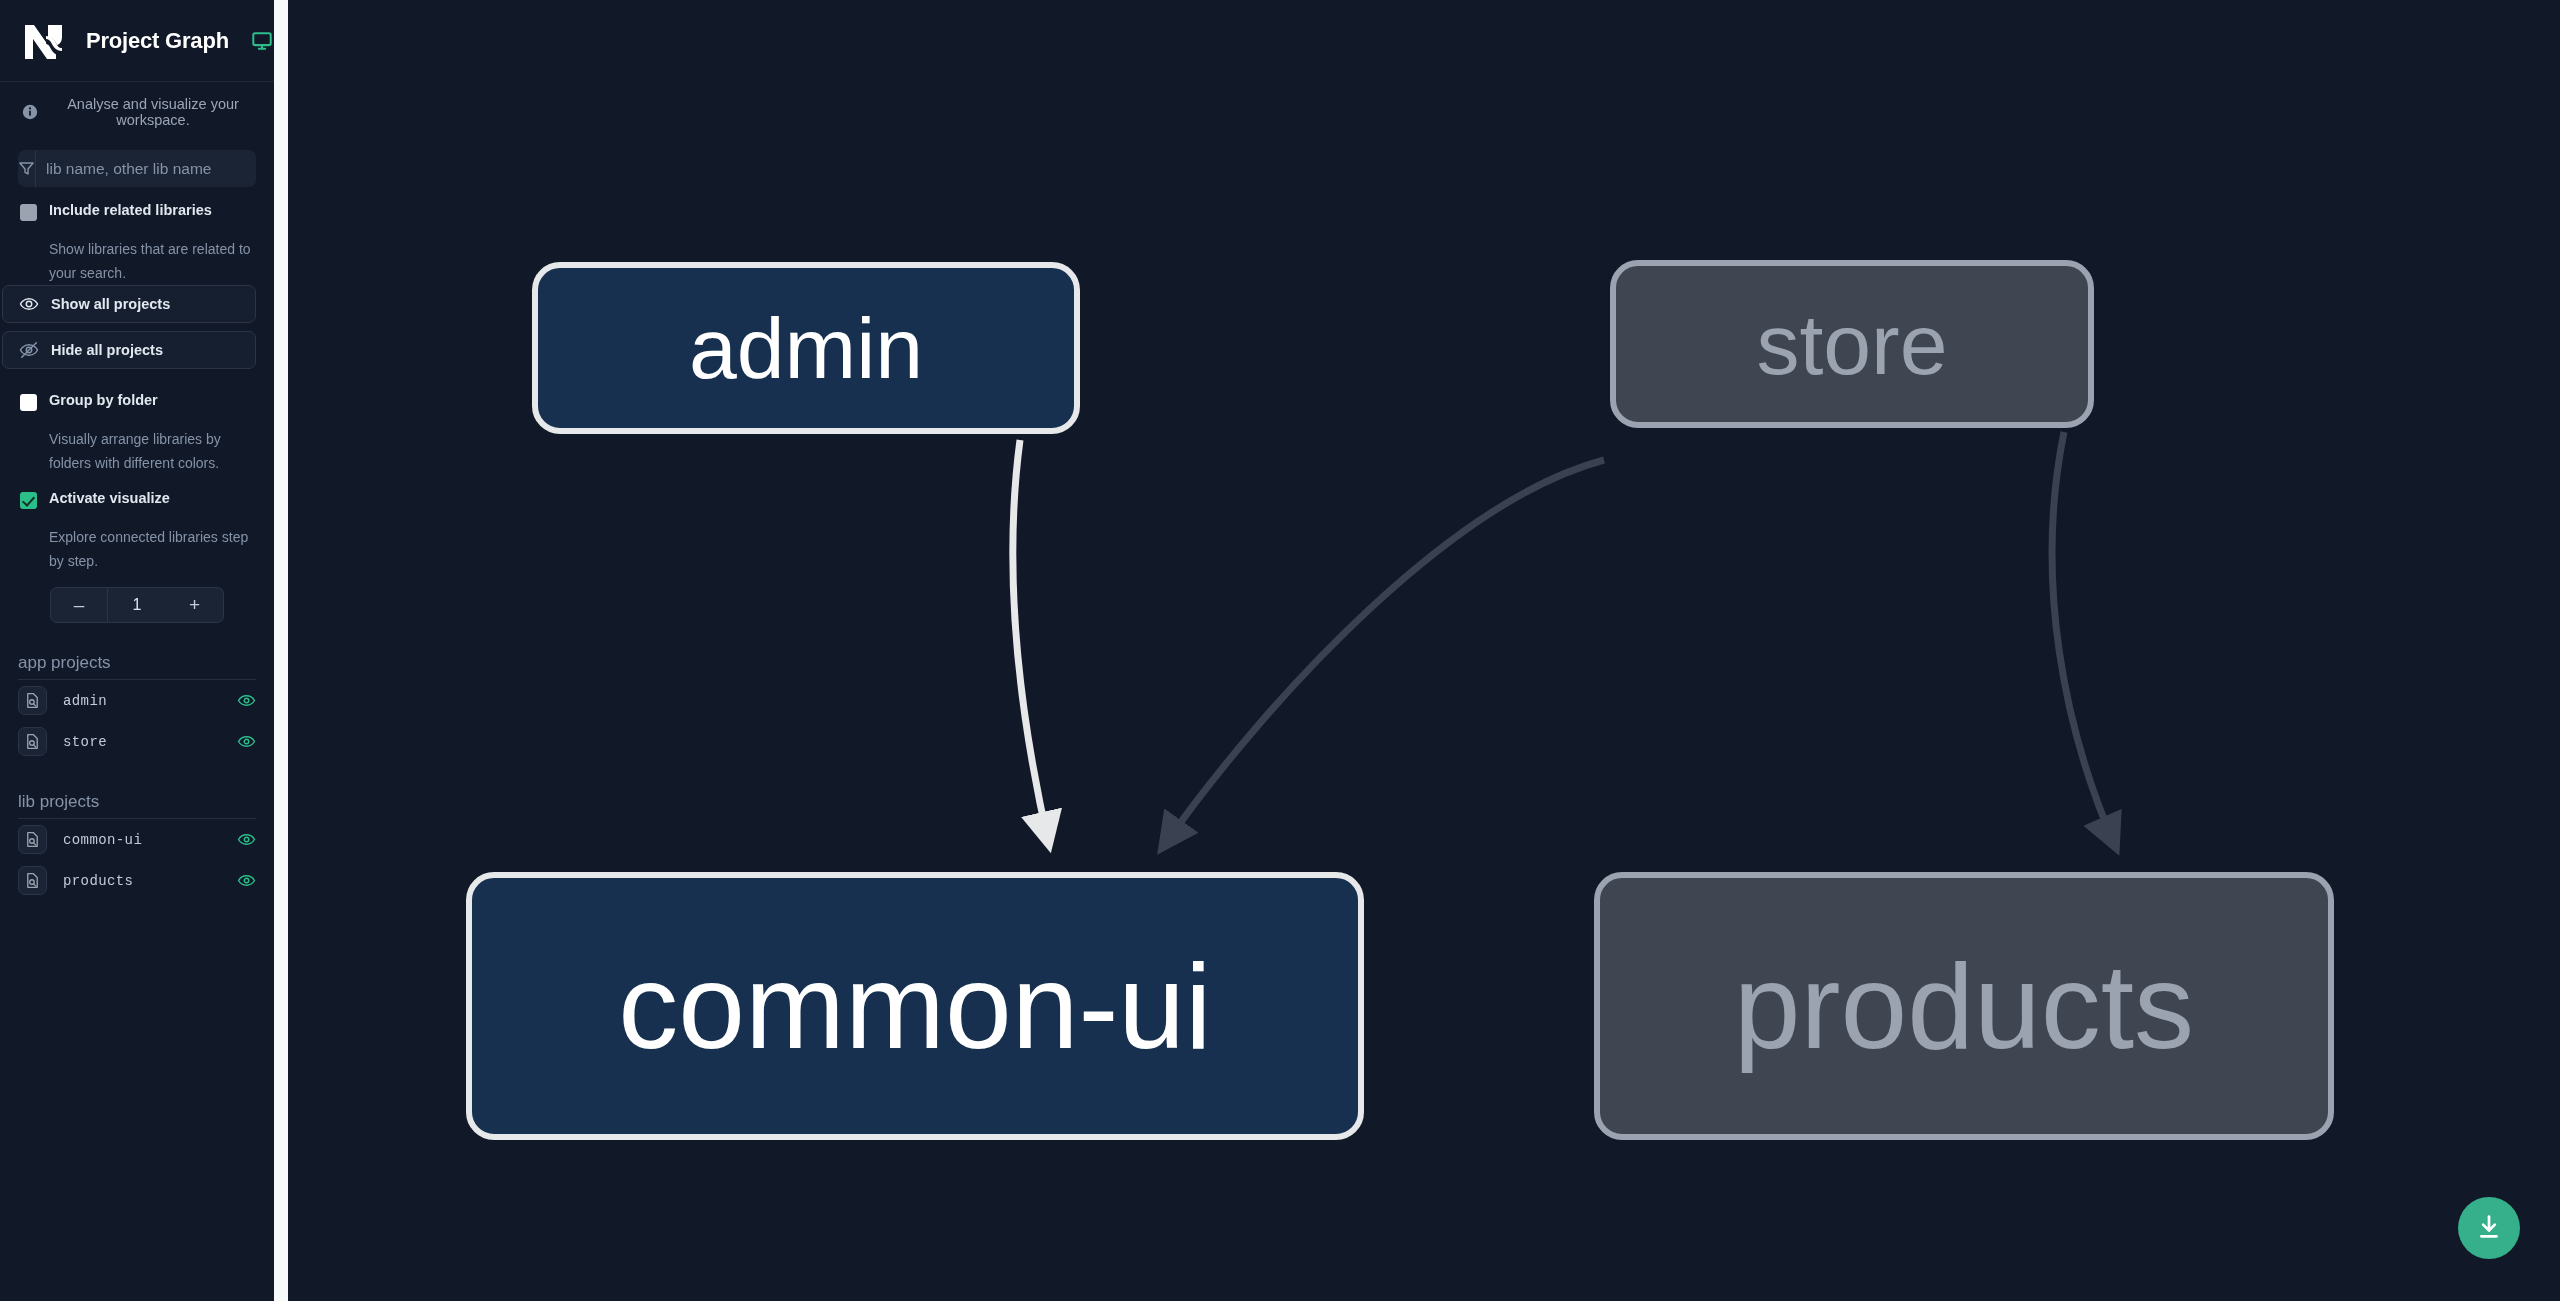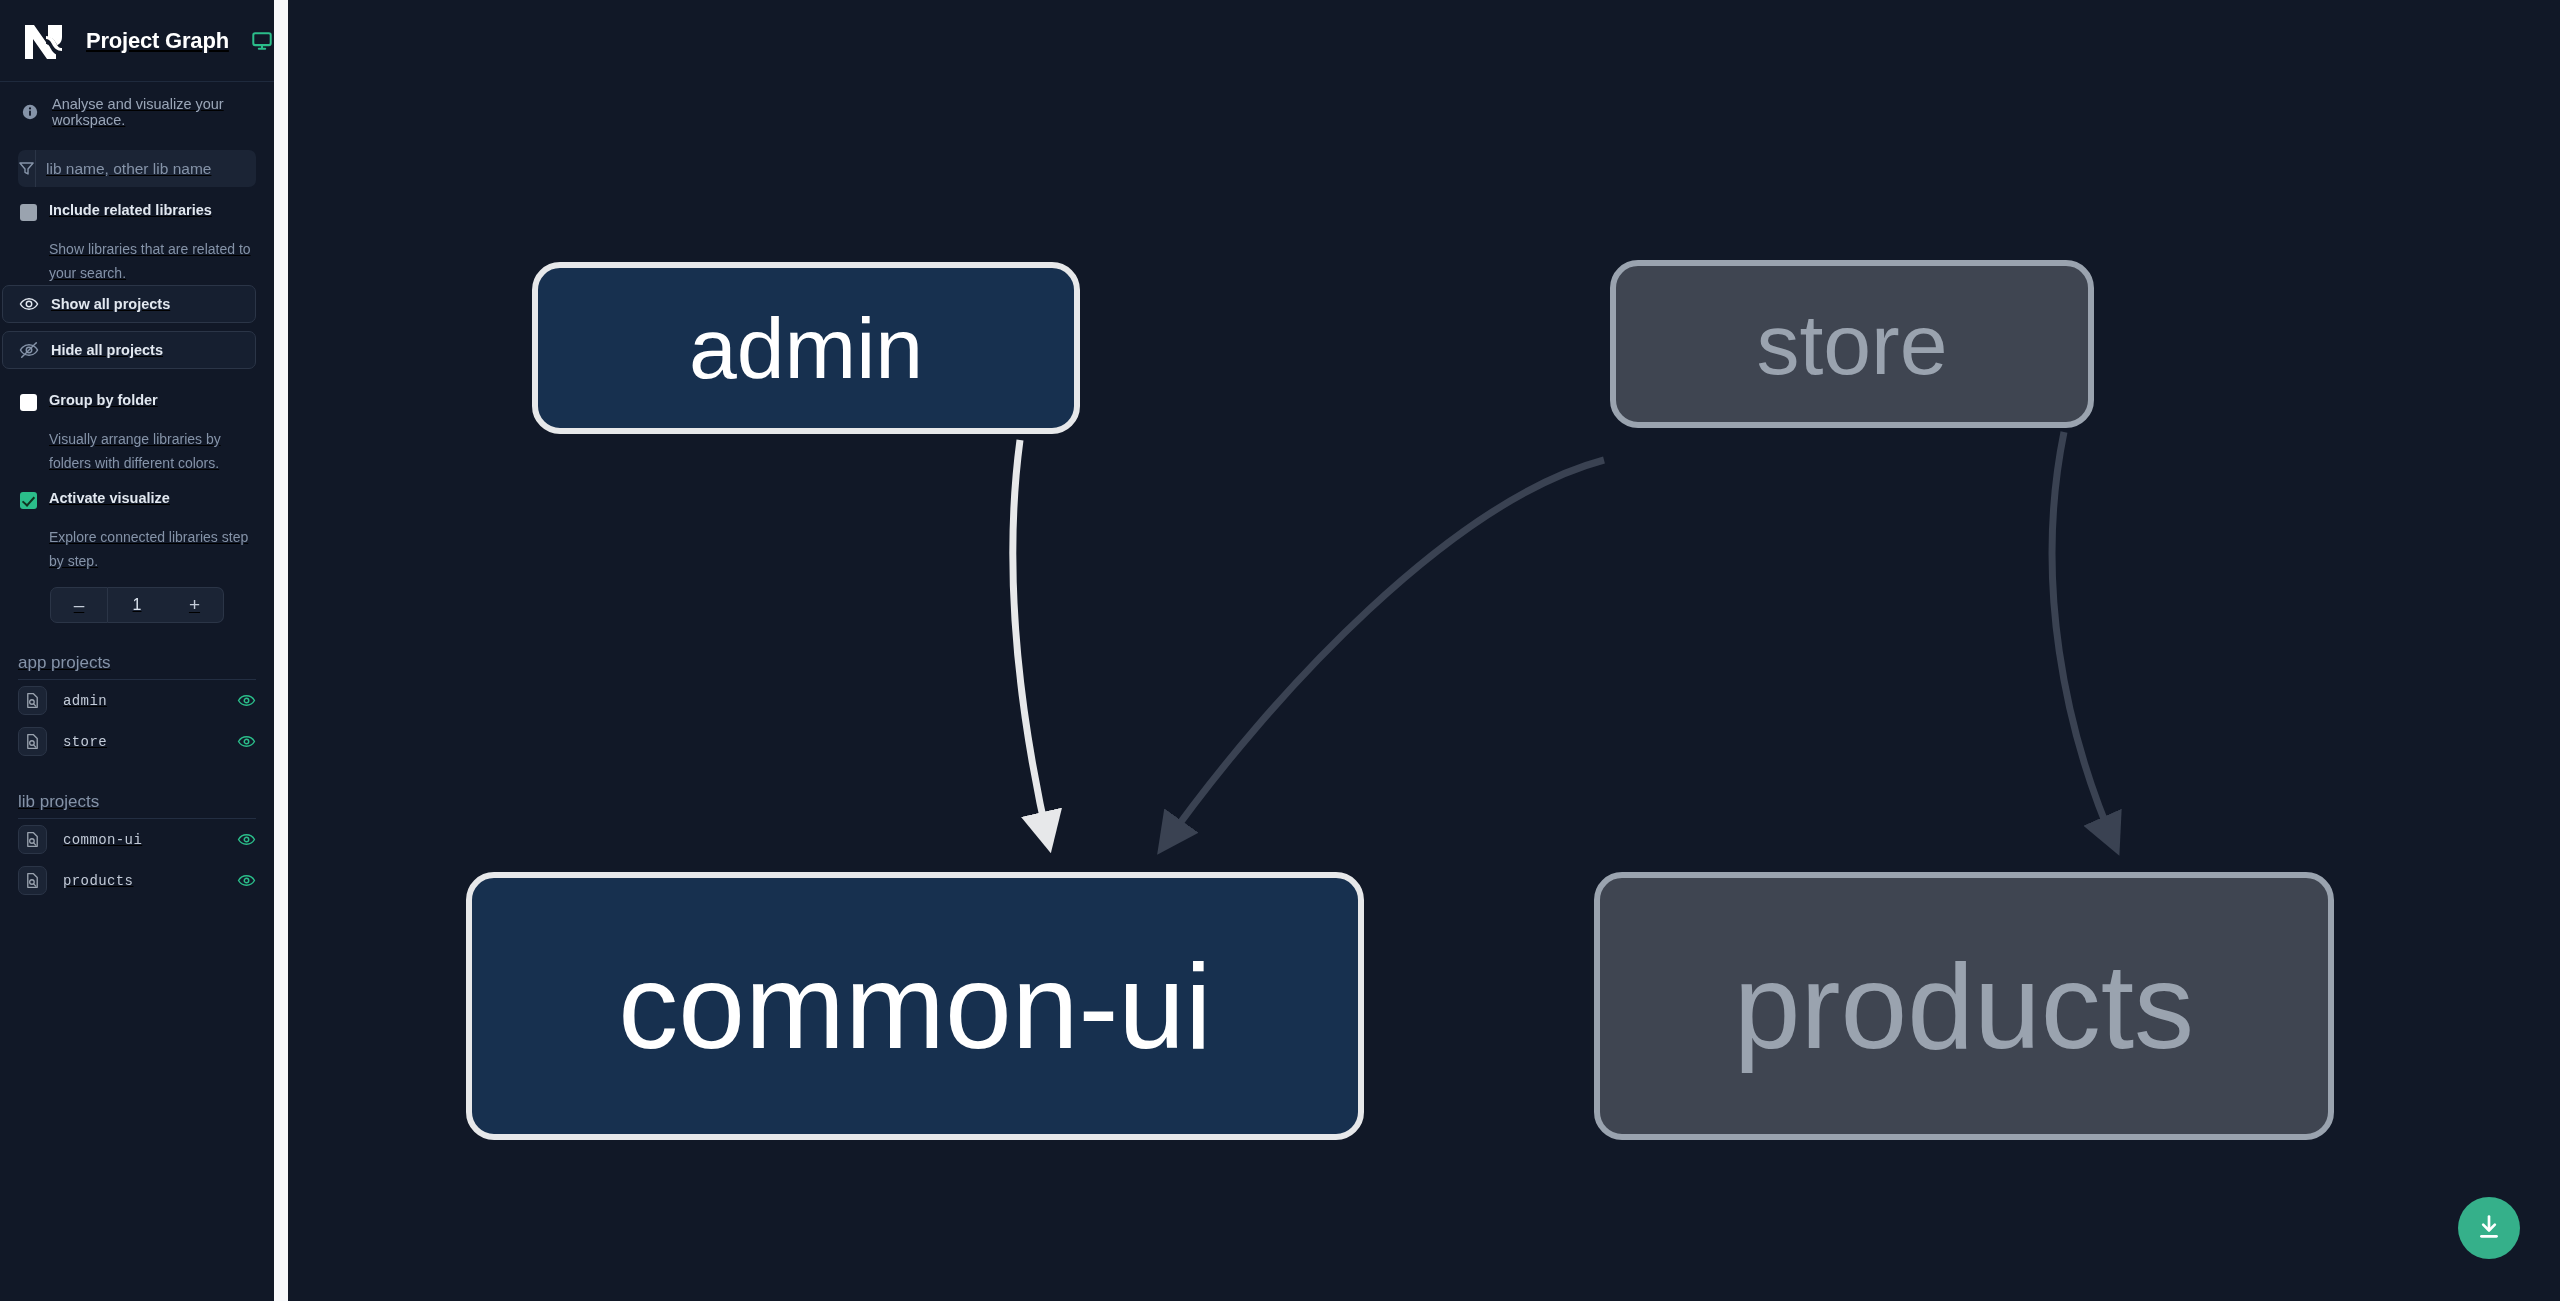--- a/index.html
+++ b/index.html
@@ -3,21 +3,21 @@
 <meta charset="utf-8">
 <title>Nx Project Graph</title>
 <style>
   * { margin:0; padding:0; box-sizing:border-box; }
   html, body {
     width:2560px; height:1301px;
     background:#0f1729;
     font-family:"Liberation Sans", sans-serif;
     overflow:hidden;
   }
-  #app { position:relative; width:2560px; height:1301px; display:flex;text-decoration:underline; }
+  #app { position:relative; width:2560px; height:1301px; display:flex; }
 
   
   .sidebar {
     position:relative;
     width:274px; height:1301px;
     background:#111827;
     flex:0 0 274px;
     overflow:hidden;
   }
   .sb-header {
@@ -30,20 +30,21 @@
   .nx-logo { width:46px; height:44px; flex:0 0 46px; }
   .sb-title {
     color:#ffffff; font-size:22px; font-weight:700;
     letter-spacing:-0.2px; white-space:nowrap;
   }
   .monitor-icon { width:22px; height:22px; flex:0 0 22px; margin-left:4px; }
 
   .sb-subtitle {
     display:flex; align-items:center; gap:14px;
     padding:14px 20px 10px 22px;
+    text-align:center;
   }
   .info-icon { width:16px; height:16px; flex:0 0 16px; }
   .sb-subtitle span { color:#9aa6b8; font-size:14.5px; }
 
   
   .search-wrap {
     margin:12px 18px 0 18px;
     height:37px;
     display:flex; align-items:stretch;
     background:#1b2435;

